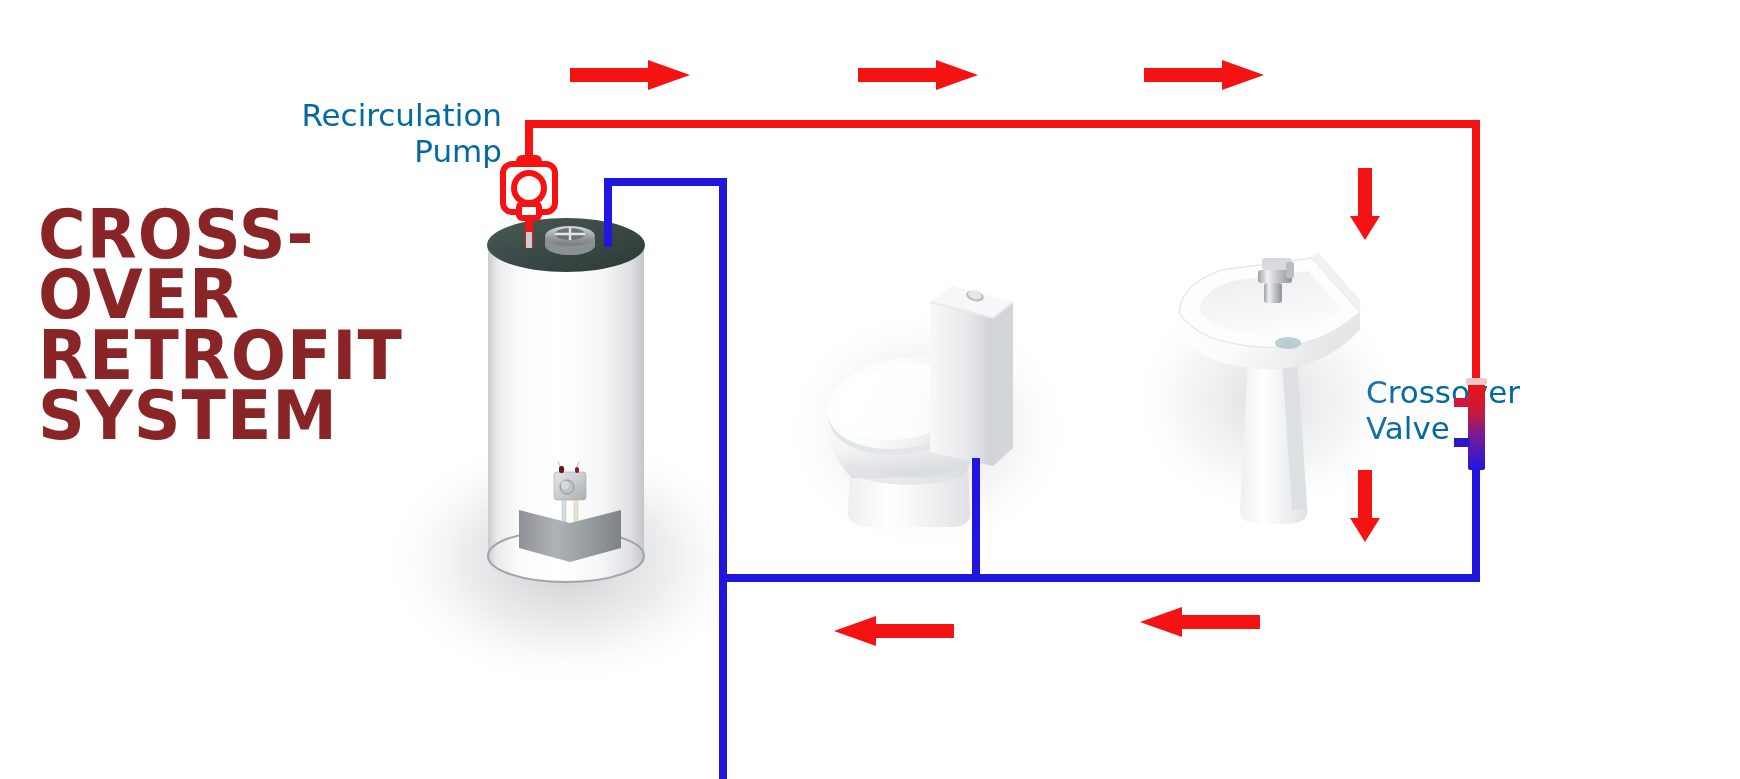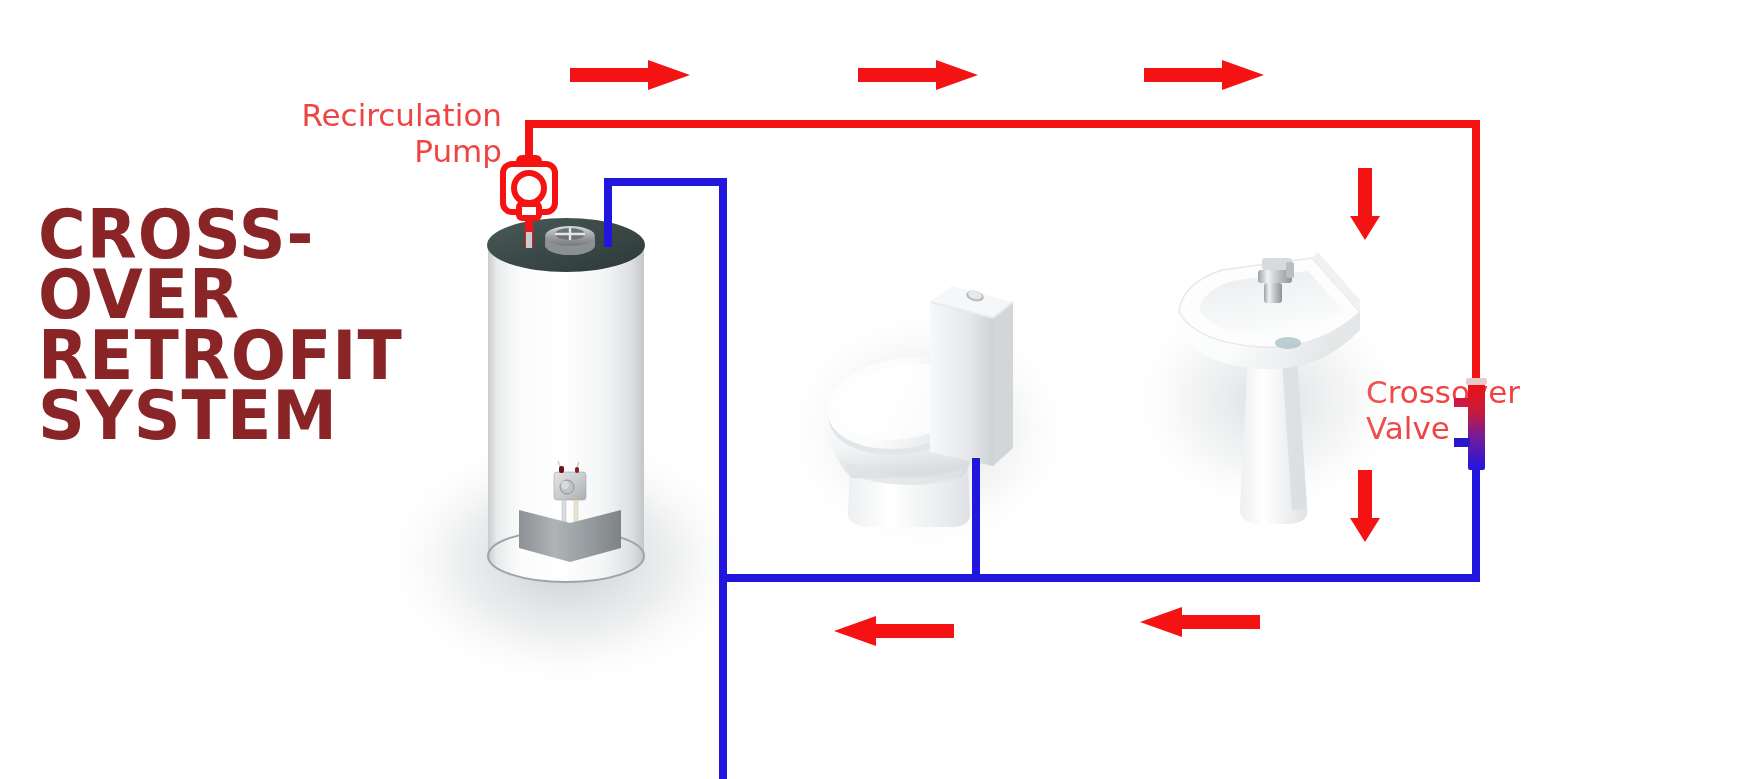--- a/index.html
+++ b/index.html
@@ -22,21 +22,21 @@
     text-transform:uppercase;
     transform:scaleX(0.97);
     transform-origin:left top;
     white-space:pre-line;
     user-select:none;
   }
 
   
   .plain-label{
     position:absolute;
-    color:#ef4444;
+    color:#0369a1;
     font-family:"DejaVu Sans", sans-serif;
     font-weight:500;
     font-size:31px;
     line-height:1.16;
     white-space:pre-line;
     user-select:none;
   }
   #label-pump{left:252px;top:98px;width:250px;text-align:right;}
   #label-valve{left:1366px;top:375px;width:230px;text-align:left;}
 

